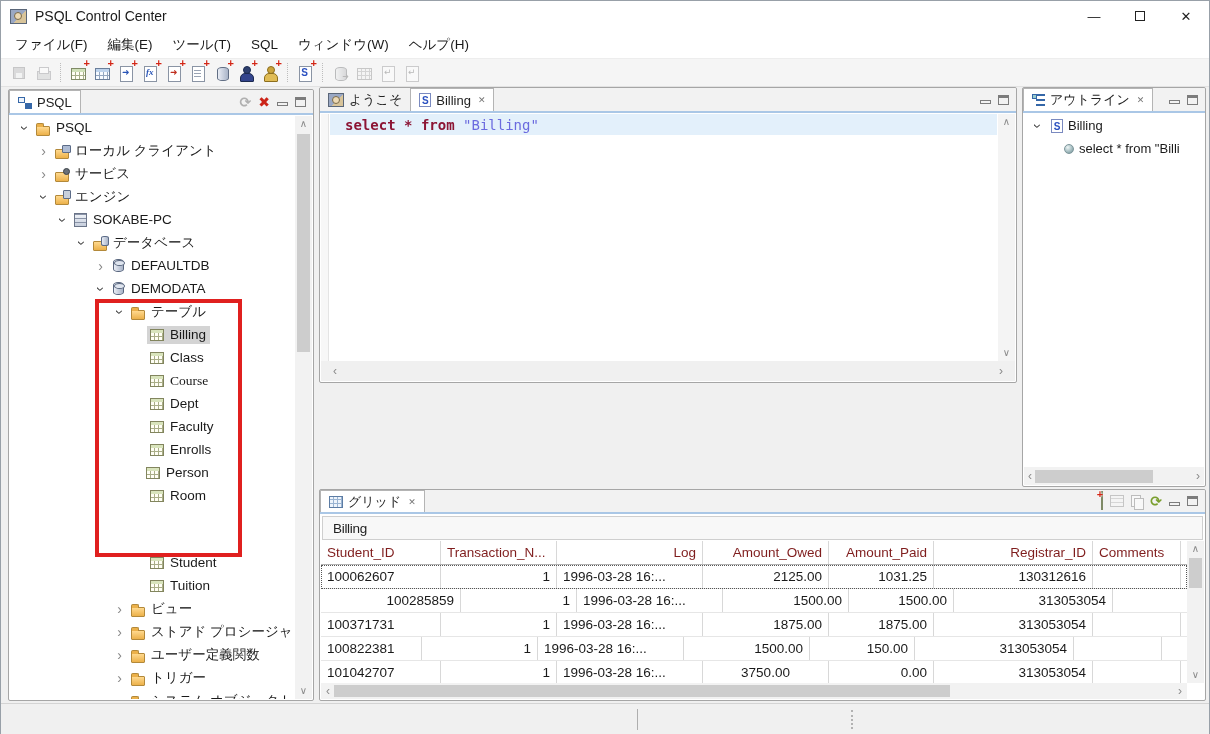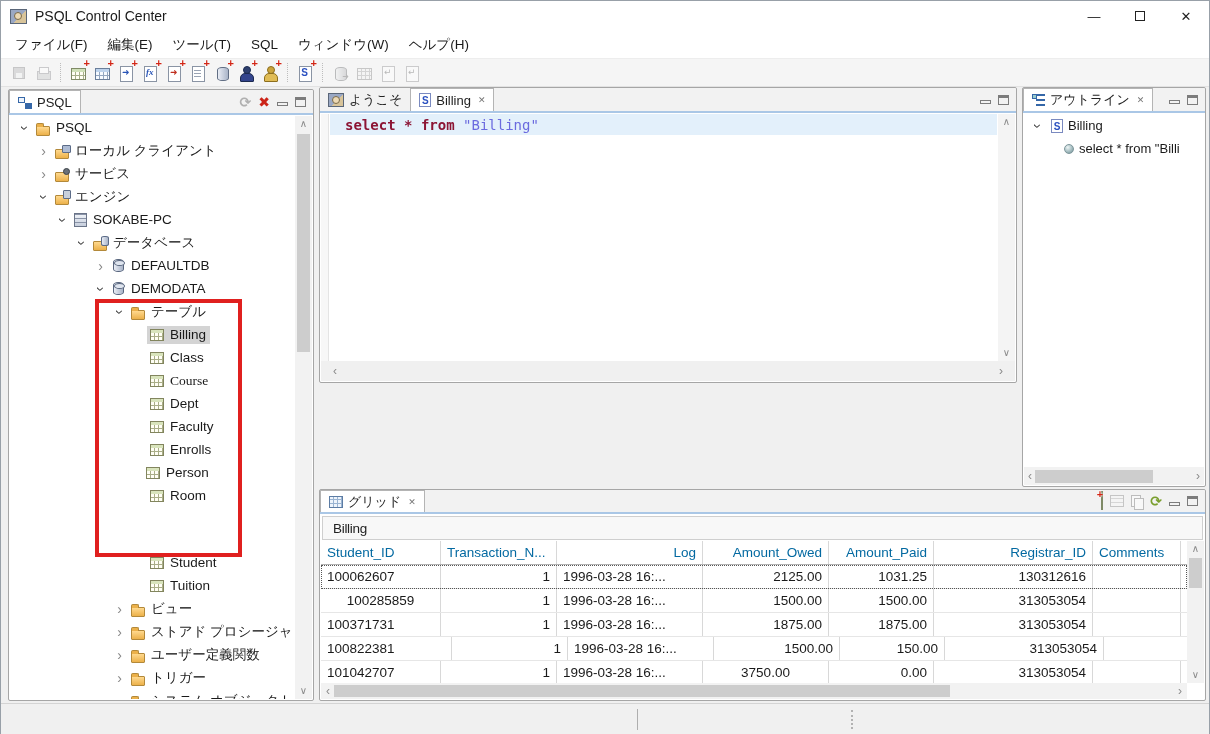--- a/index.html
+++ b/index.html
@@ -140,21 +140,21 @@
   .o-hscroll { position:absolute; left:1px; right:1px; bottom:1px; height:18px; background:#f2f2f2; display:flex; align-items:center; padding:0 4px; gap:3px; }
   .o-thumb { height:13px; width:118px; background:#cdcdcd; }
 
   
   .grid-panel { left:318px; top:488px; width:887px; height:212px; }
   .grid-tabrow { height:24px; }
   .grid-title { margin:2px 2px 0 2px; height:24px; border:1px solid #cfcfcf; background:#f8f8f8; display:flex; align-items:center; padding-left:10px; font-size:13.5px; color:#222; font-family:"Liberation Sans","DejaVu Sans",sans-serif; letter-spacing:-0.3px; }
   .grid-area { position:absolute; top:51px; left:1px; right:18px; bottom:17px; overflow:hidden; background:#fff; }
   .ghrow { display:flex; height:24px; border-bottom:1px solid #b2b2b2; }
   .gcell { flex:none; padding:0 6px; line-height:23px; font-size:13.5px; color:#1a1a1a; border-right:1px solid #d8d8d8; overflow:hidden; white-space:nowrap; }
-  .ghead { color:#0369a1; }
+  .ghead { color:#7f1d1d; }
   .grow { display:flex; height:24px; border-bottom:1px solid #e6e6e6; }
   .grow-sel { outline:1px dotted #555; outline-offset:-1px; }
   .g-vscroll { position:absolute; top:51px; right:1px; width:17px; bottom:17px; background:#f2f2f2; }
   .g-hscroll { position:absolute; left:1px; right:18px; bottom:1px; height:16px; background:#f2f2f2; display:flex; align-items:center; justify-content:space-between; padding:0 5px; }
   .g-hthumb { height:12px; width:72%; background:#cdcdcd; margin-right:auto; margin-left:4px; }
   .gt-refresh { color:#7a9f2e; font-size:14px; font-weight:bold; }
   .gt-sync { color:#b0b0b0; font-size:14px; font-weight:bold; }
   .gt-stop { color:#cc2418; font-size:14px; font-weight:bold; }
   .gt-copy { position:relative; width:12px; height:13px; opacity:.5; }
   .gt-copy::before { content:""; position:absolute; left:0; top:0; width:8px; height:10px; background:#fff; border:1px solid #888; }
@@ -560,39 +560,39 @@
           <div class="grow grow-sel">
             <div class="gcell" style="width: 120px; text-align: left;">100062607</div>
             <div class="gcell" style="width: 116px; text-align: right;">1</div>
             <div class="gcell" style="width: 146px; text-align: left;">1996-03-28 16:...</div>
             <div class="gcell" style="width: 126px; text-align: right;">2125.00</div>
             <div class="gcell" style="width: 105px; text-align: right;">1031.25</div>
             <div class="gcell" style="width: 159px; text-align: right;">130312616</div>
             <div class="gcell" style="width: 88px; text-align: left;"></div>
           </div>
           <div class="grow">
-            <div class="gcell" style="width: 120px; text-align: center;">100285859</div>
+            <div class="gcell" style="width: 140px; text-align: right;">100285859</div>
             <div class="gcell" style="width: 116px; text-align: right;">1</div>
             <div class="gcell" style="width: 146px; text-align: left;">1996-03-28 16:...</div>
             <div class="gcell" style="width: 126px; text-align: right;">1500.00</div>
             <div class="gcell" style="width: 105px; text-align: right;">1500.00</div>
             <div class="gcell" style="width: 159px; text-align: right;">313053054</div>
             <div class="gcell" style="width: 88px; text-align: left;"></div>
           </div>
           <div class="grow">
             <div class="gcell" style="width: 120px; text-align: left;">100371731</div>
             <div class="gcell" style="width: 116px; text-align: right;">1</div>
             <div class="gcell" style="width: 146px; text-align: left;">1996-03-28 16:...</div>
             <div class="gcell" style="width: 126px; text-align: right;">1875.00</div>
             <div class="gcell" style="width: 105px; text-align: right;">1875.00</div>
             <div class="gcell" style="width: 159px; text-align: right;">313053054</div>
             <div class="gcell" style="width: 88px; text-align: left;"></div>
           </div>
           <div class="grow">
-            <div class="gcell" style="width: 131px; text-align: left;">100822381</div>
+            <div class="gcell" style="width: 101px; text-align: left;">100822381</div>
             <div class="gcell" style="width: 116px; text-align: right;">1</div>
             <div class="gcell" style="width: 146px; text-align: left;">1996-03-28 16:...</div>
             <div class="gcell" style="width: 126px; text-align: right;">1500.00</div>
             <div class="gcell" style="width: 105px; text-align: right;">150.00</div>
             <div class="gcell" style="width: 159px; text-align: right;">313053054</div>
             <div class="gcell" style="width: 88px; text-align: left;"></div>
           </div>
           <div class="grow">
             <div class="gcell" style="width: 120px; text-align: left;">101042707</div>
             <div class="gcell" style="width: 116px; text-align: right;">1</div>

